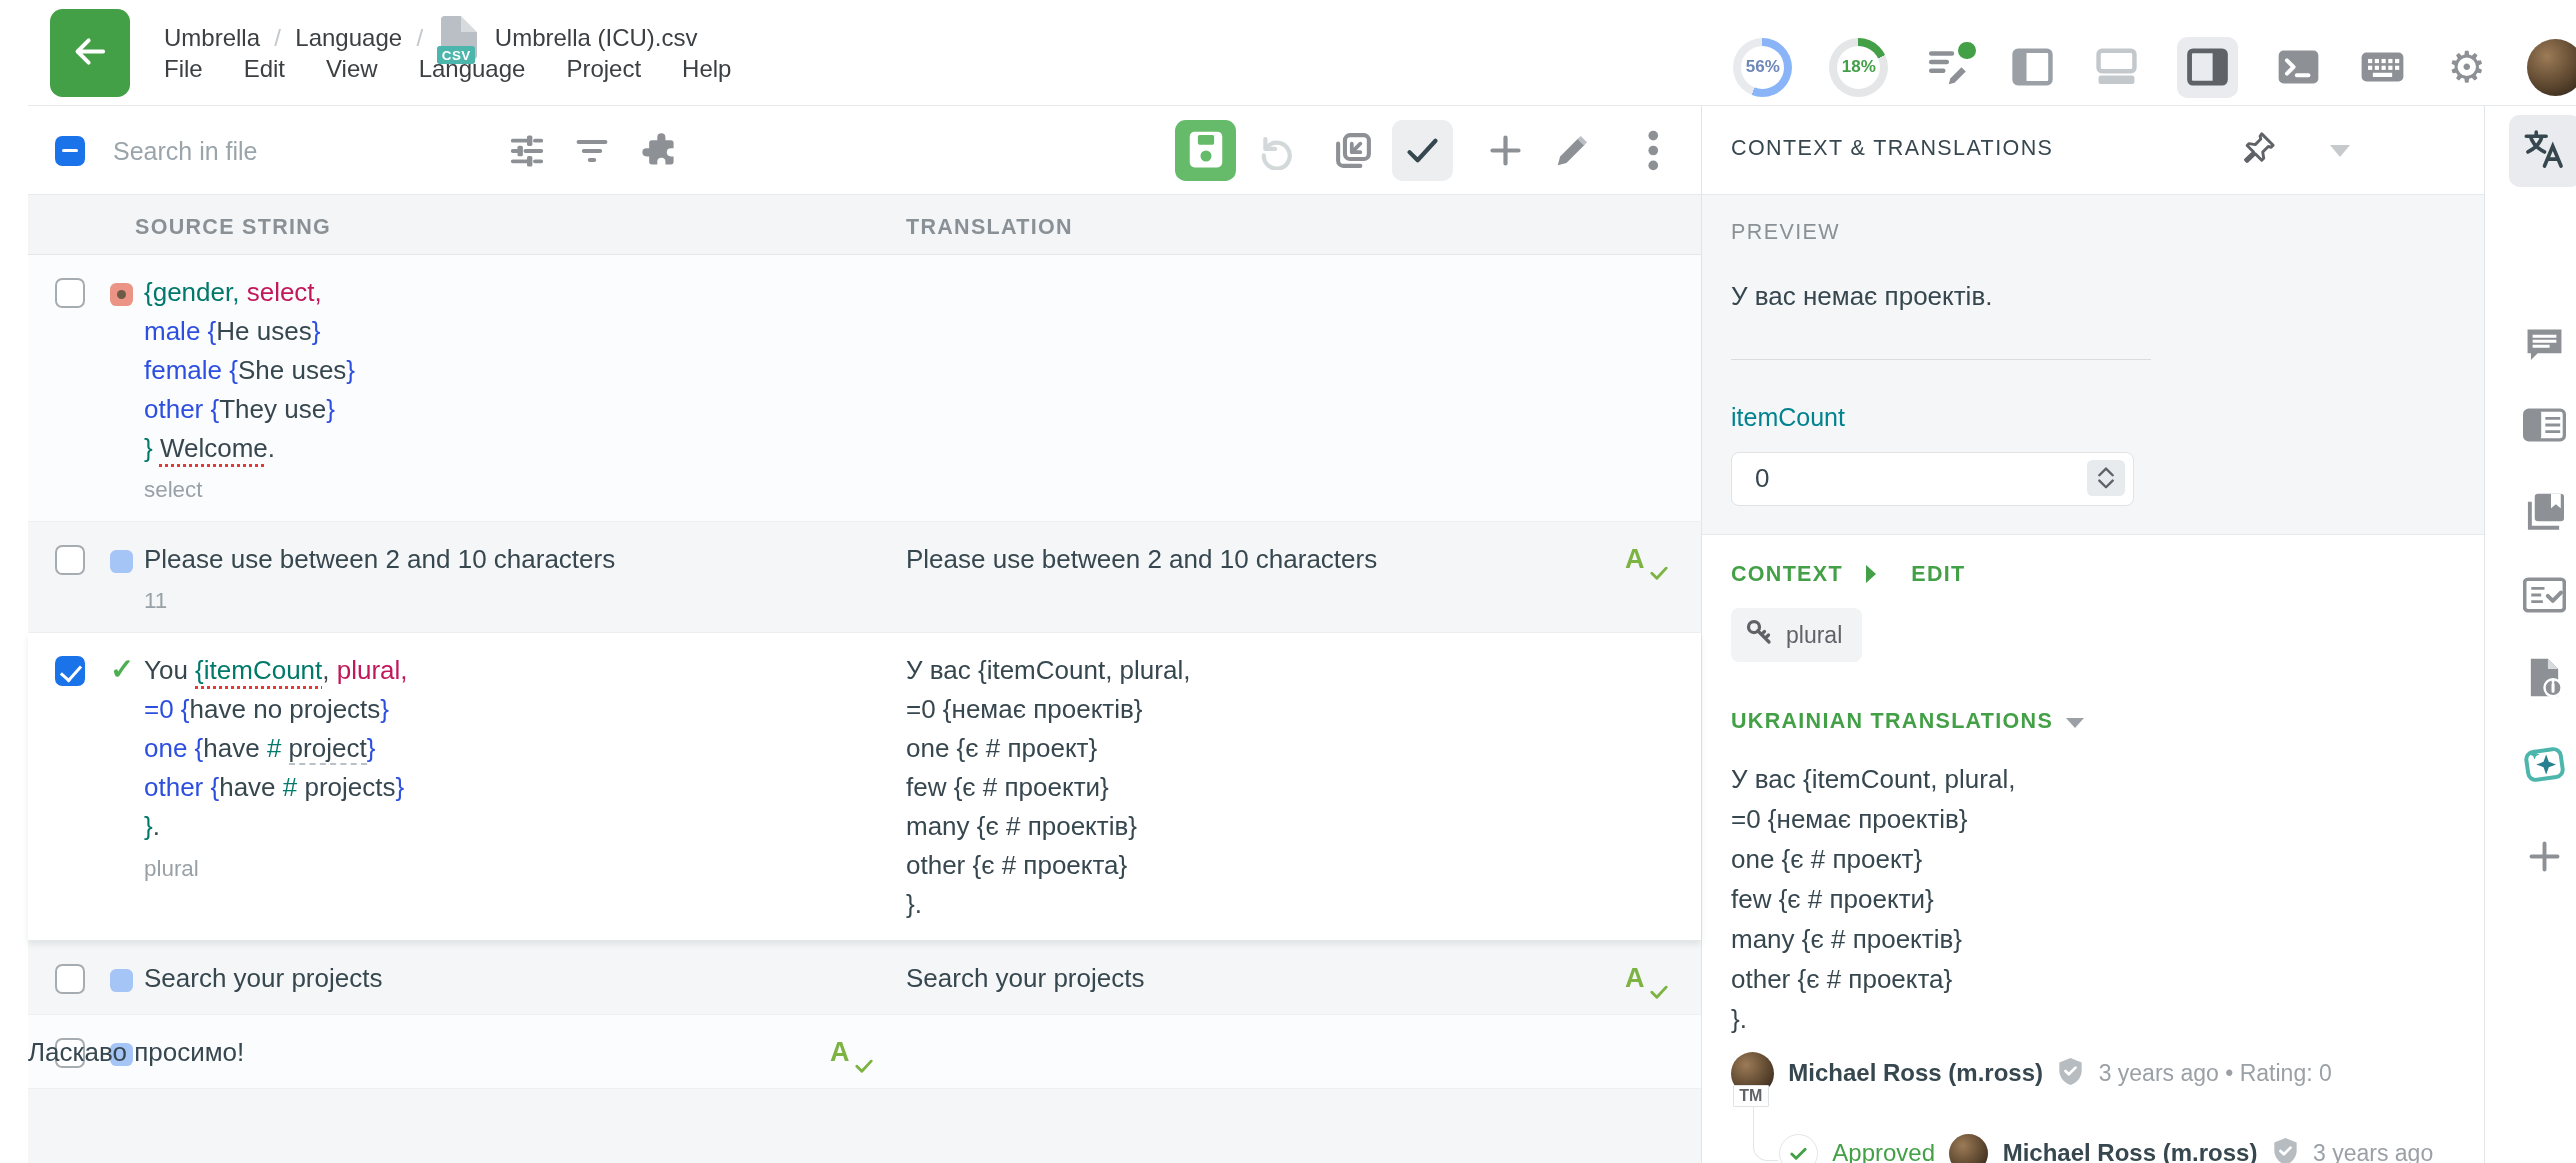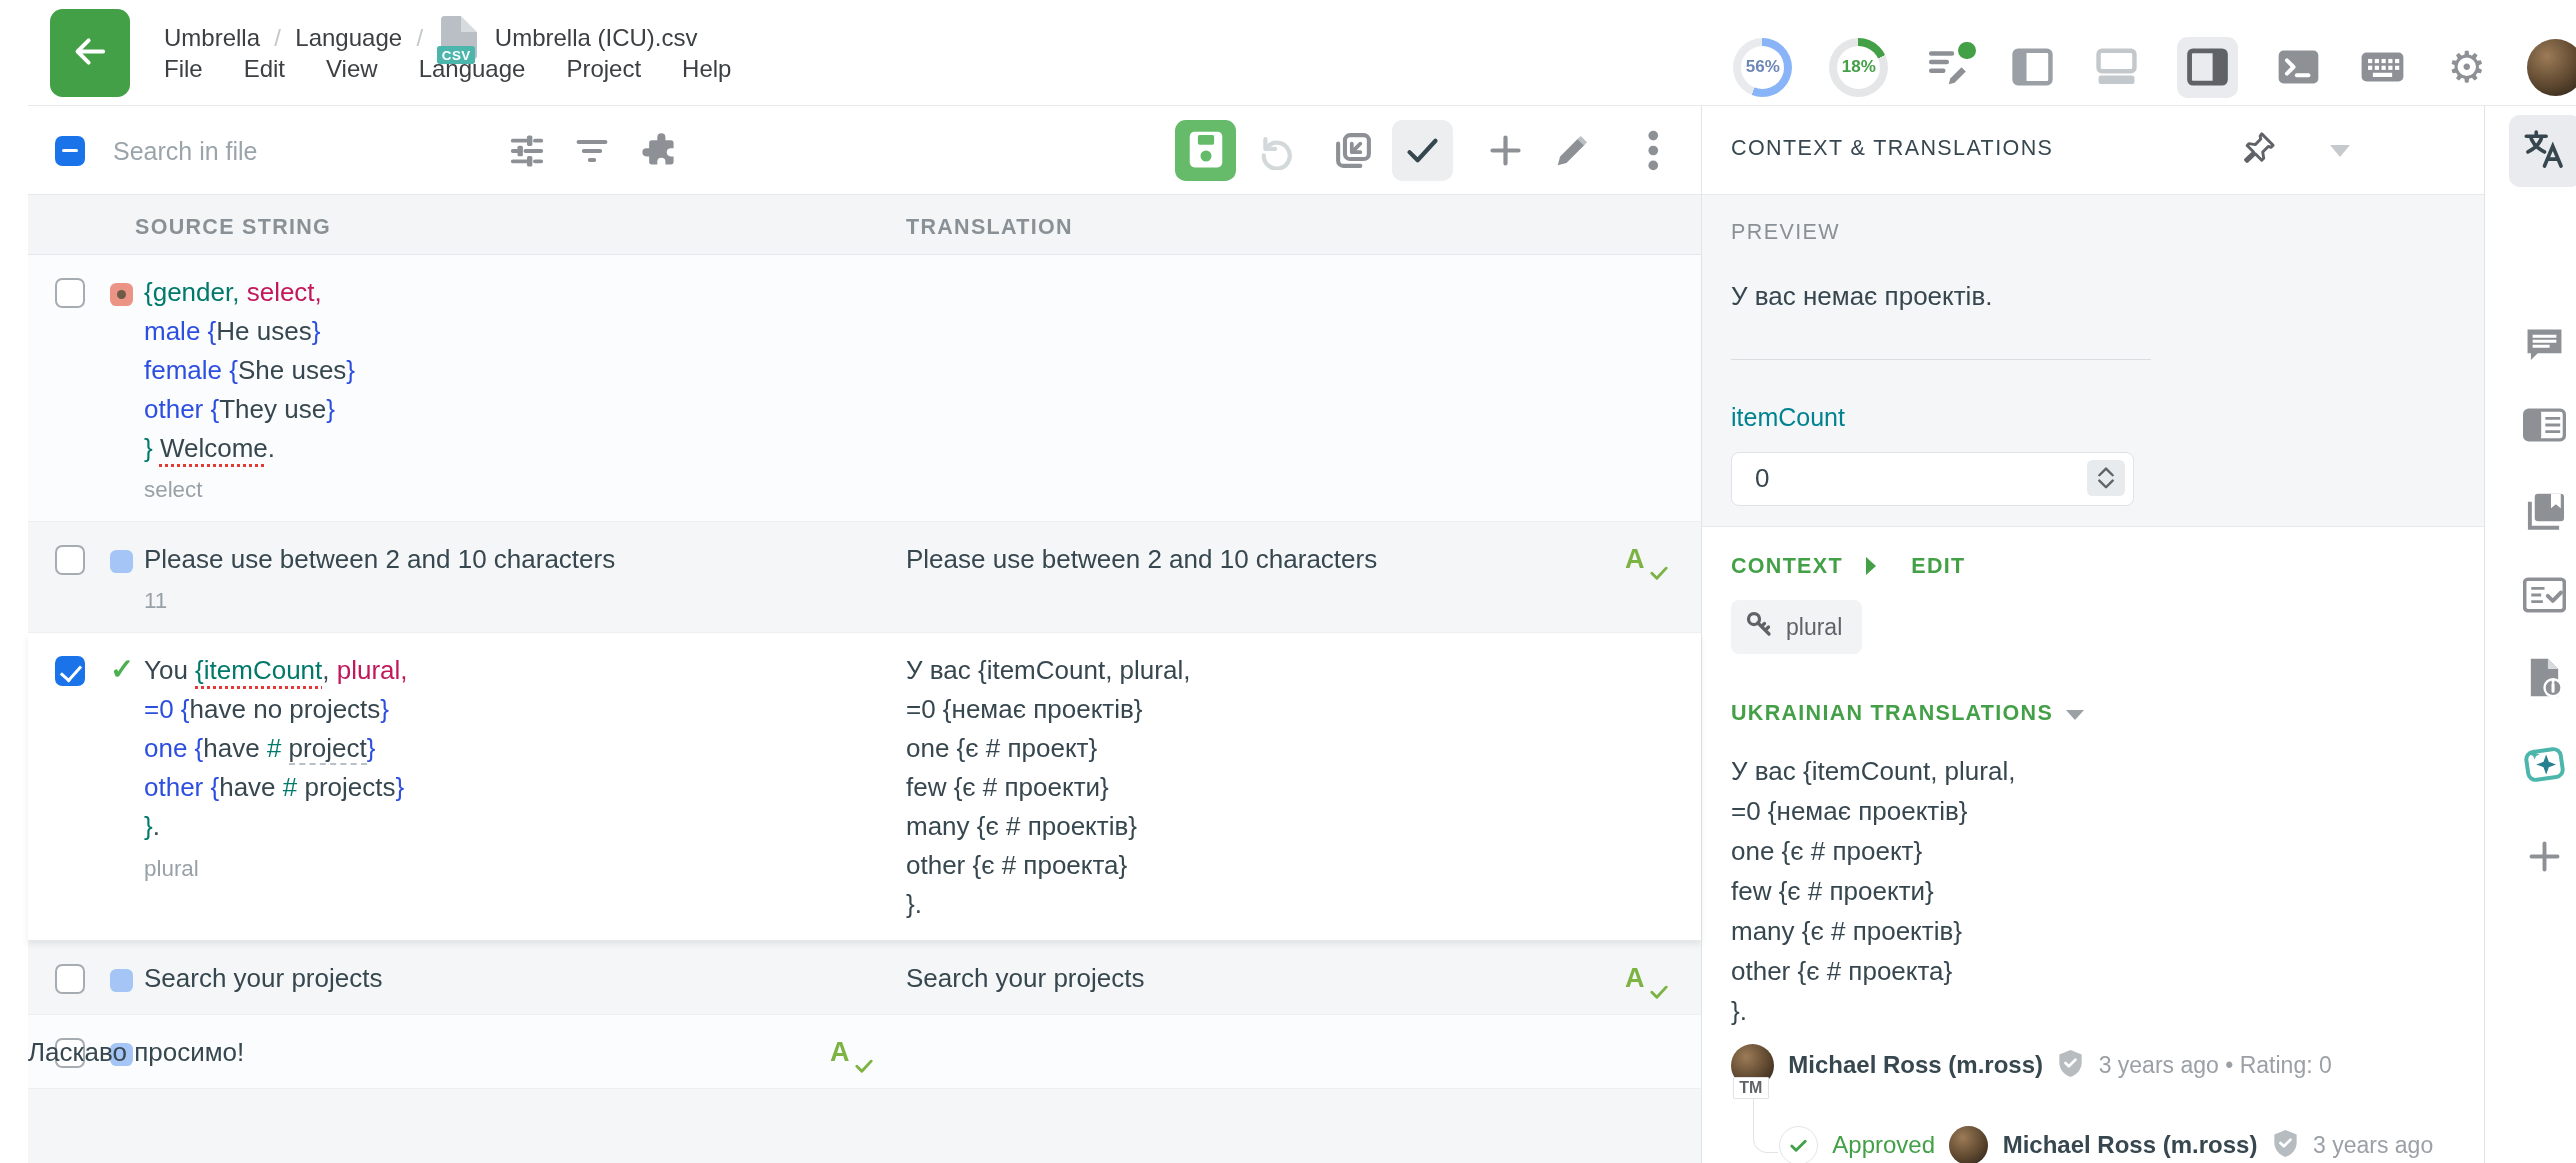--- a/index.html
+++ b/index.html
@@ -67,21 +67,21 @@
   .c-dark { color:#37474f; } .c-teal { color:#00796b; } .c-red { color:#c2185b; } .c-blue { color:#2d4fe0; }
   .u-red { text-decoration:underline dotted #e53935 2.7px; text-underline-offset:7.2px; }
   .u-dash { border-bottom:2.7px dashed #b9c0c6; }
 
   
   .panel { width:783px; border-left:0.9px solid #e2e5e8; background:#fff; display:flex; flex-direction:column; min-height:0; }
   .panel-header { height:89px; border-bottom:0.9px solid #e7eaec; position:relative; flex:0 0 auto; }
   .panel-title { position:absolute; left:29px; top:30px; font-size:21.5px; font-weight:500; color:#37474f; letter-spacing:1.4px; }
   .pin-btn { position:absolute; right:206px; top:23px; cursor:pointer; }
   .panel-chevron { position:absolute; right:134px; top:39px; width:0; height:0; border-left:10.7px solid transparent; border-right:10.7px solid transparent; border-top:12.5px solid #c6cacd; cursor:pointer; }
-  .preview { background:#f4f6f7; border-bottom:0.9px solid #e7eaec; padding:25px 36px 20px 29px; flex:0 0 auto; }
+  .preview { background:#f4f6f7; border-bottom:0.9px solid #e7eaec; padding:25px 36px 28px 29px; flex:0 0 auto; }
   .section-label { font-size:21.5px; color:#8a9196; letter-spacing:1.4px; font-weight:500; }
   .preview-text { margin-top:36px; font-size:26px; color:#37474f; }
   .preview-divider { margin:47px 0 0 0; width:420px; border-bottom:1.8px solid #d9dde0; }
   .param-name { margin-top:43px; font-size:25px; color:#00838f; }
   .num-input { margin-top:19.7px; width:403px; height:54px; background:#fff; border:1.8px solid #dfe3e6; border-radius:8px; position:relative; display:flex; align-items:center; padding-left:23px; font-size:26px; color:#37474f; cursor:text; }
   .spinner { position:absolute; right:8px; top:7.2px; width:38px; height:36px; background:#e8ebee; border-radius:5.4px; display:flex; flex-direction:column; align-items:center; justify-content:center; gap:1.8px; cursor:pointer; }
   .context { padding:27px 29px 0 29px; flex:0 0 auto; }
   .ctx-row { display:flex; align-items:center; gap:23px; font-size:21.5px; font-weight:bold; letter-spacing:1.3px; color:#43a047; }
   .ctx-arrow { width:0; height:0; border-top:9px solid transparent; border-bottom:9px solid transparent; border-left:10.7px solid #43a047; }
   .tag-chip { margin-top:21.5px; display:inline-flex; align-items:center; gap:12.5px; background:#f1f3f4; border-radius:8px; padding:9px 19.7px 9px 12.5px; font-size:23px; color:#5f6368; cursor:pointer; }

